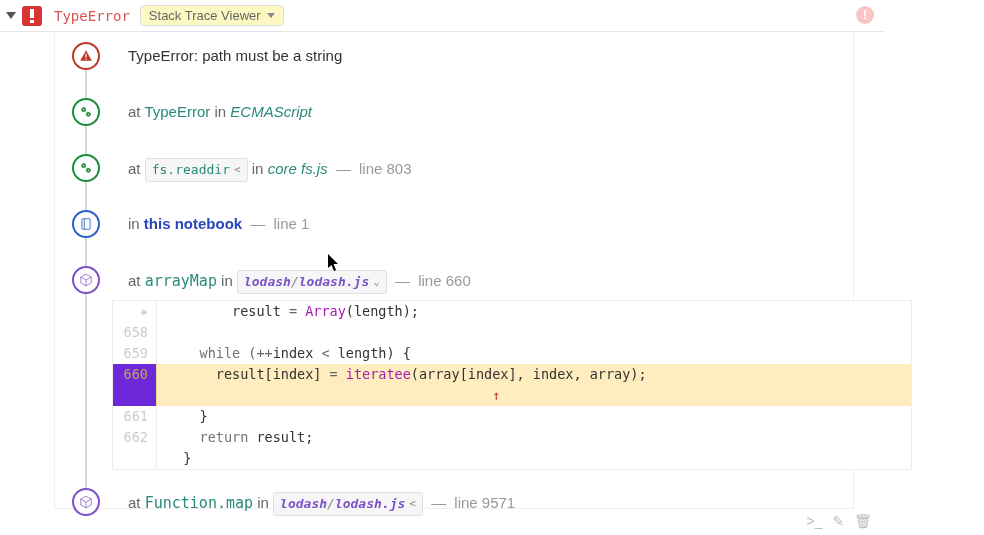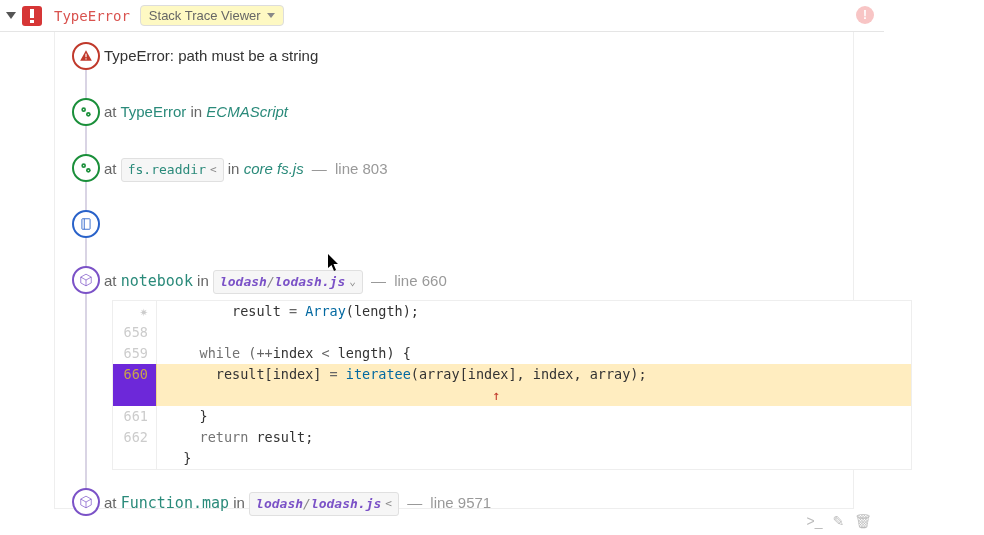--- a/index.html
+++ b/index.html
@@ -92,21 +92,21 @@
   .icon-wrap svg { width: 14px; height: 14px; }
   .icon-error { border-color: #c0392b; }
   .icon-error svg { fill: #c0392b; }
   .icon-gear { border-color: #1a8f3a; }
   .icon-gear svg { fill: #1a8f3a; }
   .icon-book { border-color: #2962c9; }
   .icon-book svg { fill: none; stroke: #2962c9; stroke-width: 1.5; }
   .icon-pkg { border-color: #7b52c7; }
   .icon-pkg svg { fill: none; stroke: #7b52c7; stroke-width: 1.2; }
   .frame-text {
-    margin-left: 4px;
+    margin-left: 28px;
     padding-top: 4px;
     font-size: 15px;
     line-height: 20px;
   }
   .msg { color: #333; }
   .at { color: #666; }
   .fn-teal { color: #2a8a7a; font-family: Menlo, Consolas, monospace; }
   .fn-link { color: #2a8a7a; cursor: pointer; }
   .pill {
     display: inline-flex; align-items: center;
@@ -156,21 +156,21 @@
   .code-content {
     padding-left: 10px;
     white-space: pre;
     flex: 1;
   }
   .code-row.hl { background: #ffedc0; }
   .code-row.hl .gutter { background: #6d28d9; color: #c9a54a; border-right-color: #f0d88a; }
   .caret-row .arrow { color: #c0392b; }
   .tok-kw { color: #737373; }
   .tok-id { color: #333; }
-  .tok-call { color: #0369a1; }
+  .tok-call { color: #a21caf; }
   .tok-op { color: #666; }
   .cursor-arrow {
     position: absolute;
     top: 254px; left: 328px;
     width: 12px; height: 18px;
     pointer-events: none;
     z-index: 50;
   }
   .footer-icons {
     position: absolute;
@@ -264,33 +264,39 @@
         </div>
       </div>
 
       <div class="frame">
         <div class="icon-wrap icon-book">
           <svg viewBox="0 0 24 24">
               <rect x="5" y="3" width="14" height="18" rx="1"></rect>
               <line x1="9" y1="3" x2="9" y2="21"></line>
             </svg>
         </div>
+        <div class="frame-text">
+          <span class="in-word">in</span>
+          <span class="bold-blue">this notebook</span>
+          <span class="dash">—</span>
+          <span class="line-info">line 1</span>
+        </div>
       </div>
 
       <div class="frame" style="margin-bottom:4px;">
         <div class="icon-wrap icon-pkg">
           <svg viewBox="0 0 24 24">
               <path d="M12 2 L21 7 L21 17 L12 22 L3 17 L3 7 Z"></path>
               <path d="M3 7 L12 12 L21 7"></path>
               <path d="M12 12 L12 22"></path>
             </svg>
         </div>
         <div class="frame-text">
           <span class="at">at</span>
-          <span class="fn-teal">notebook</span>
+          <span class="fn-teal">arrayMap</span>
           <span class="in-word">in</span>
           <span class="pill pill-path">
             <span class="bold-purple"><span class="pkg">lodash</span><span class="sep">/</span><span class="file">lodash.js</span></span>
             <span class="chev">⌄</span>
           </span>
           <span class="dash">—</span>
           <span class="line-info">line 660</span>
         </div>
       </div>
 

